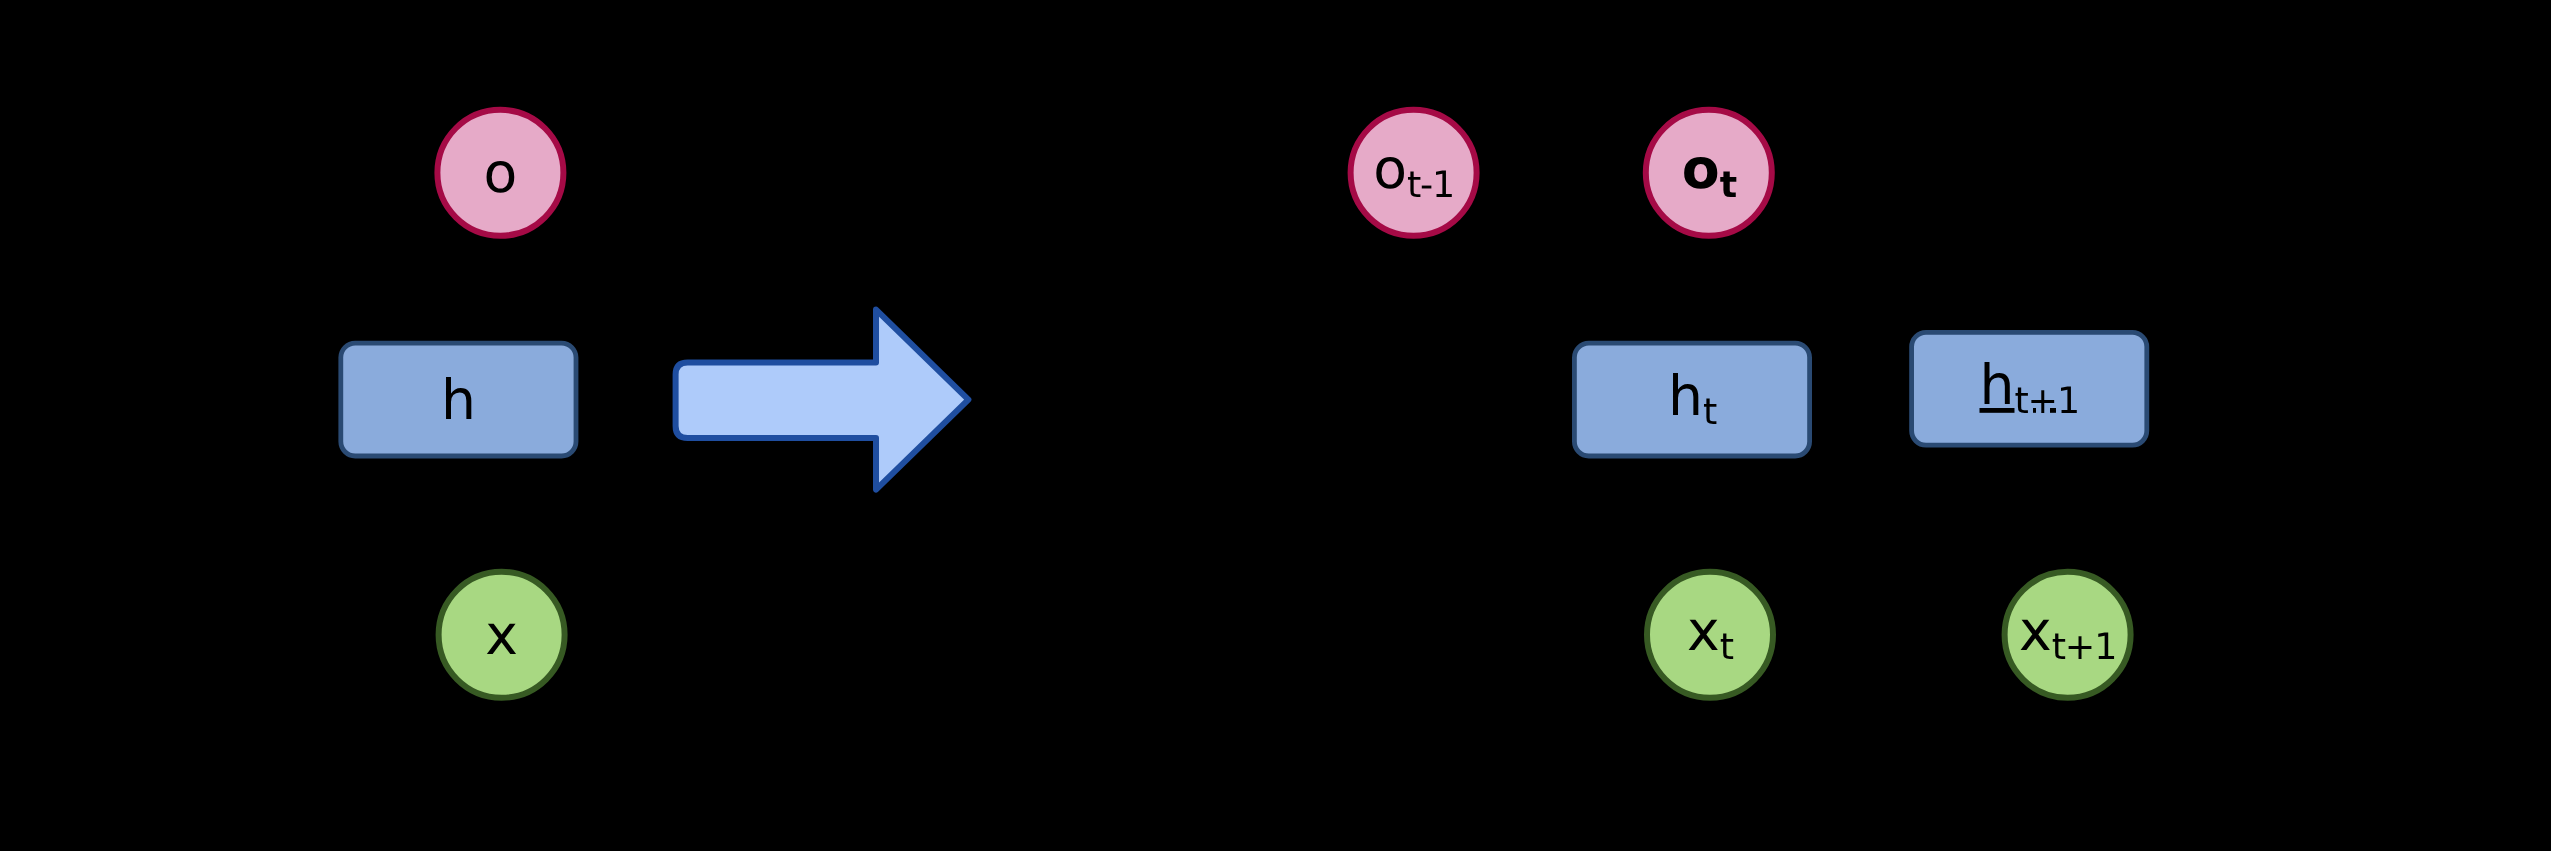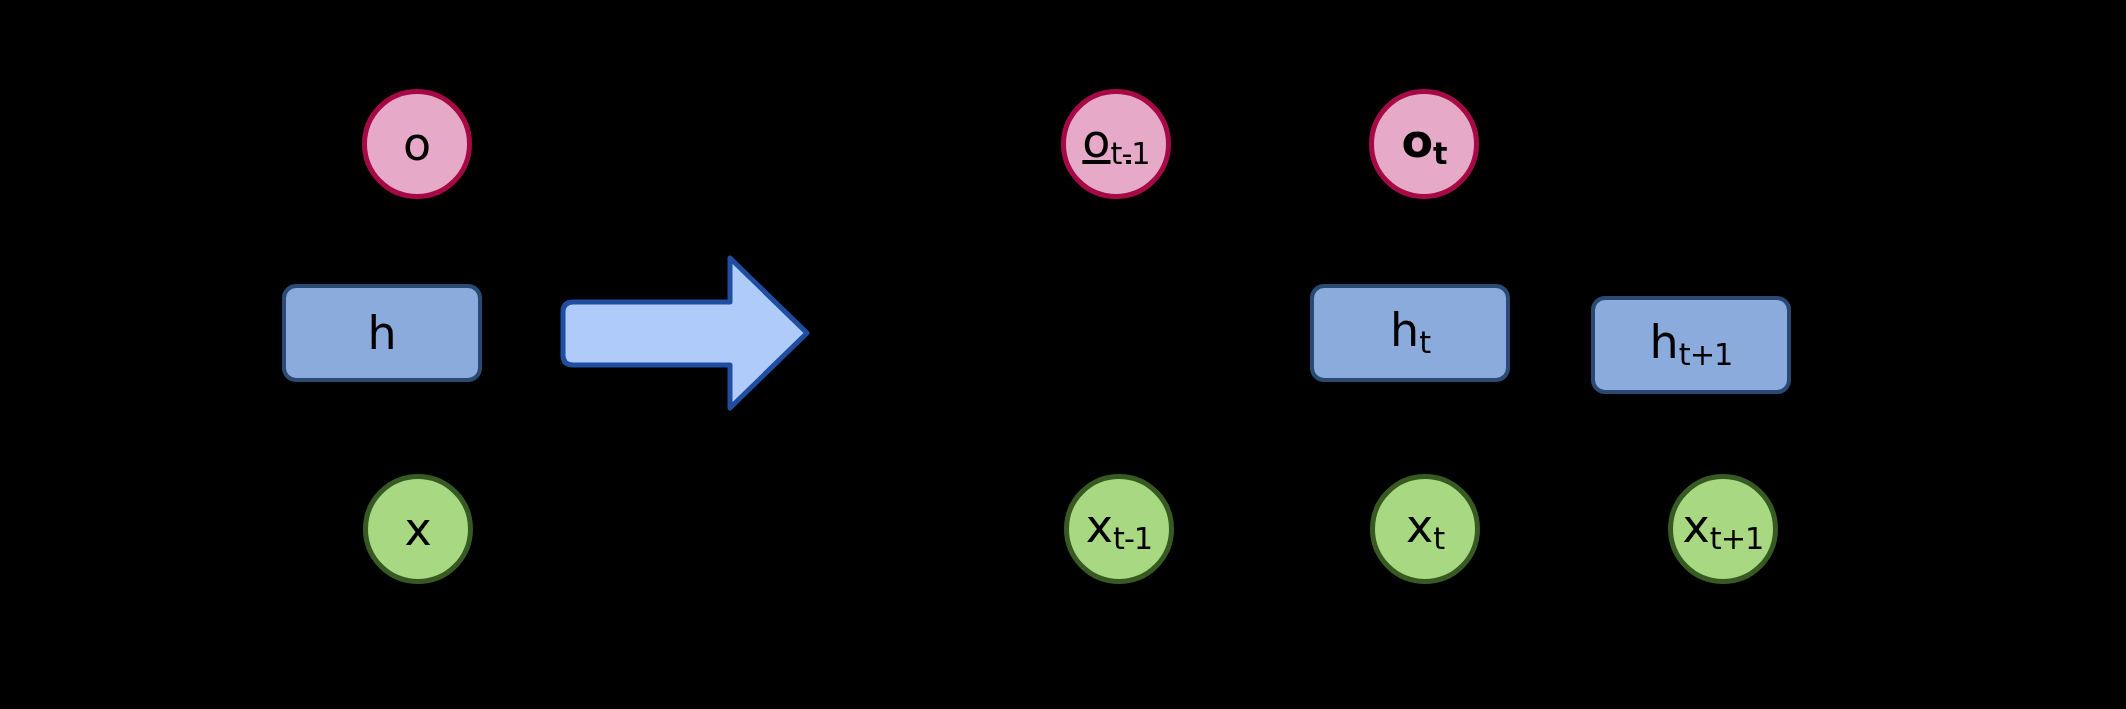--- a/index.html
+++ b/index.html
@@ -59,30 +59,30 @@
     stroke: var(--arrow-stroke);
     stroke-width: 5;
     stroke-linejoin: round;
   }
 
   
   .o-fold  { left: 362px;  top: 89px; }
   .h-fold  { left: 282px;  top: 284px; }
   .x-fold  { left: 363px;  top: 474px; }
 
-  .o-tm1   { left: 1061px; top: 89px; text-decoration: underline; }
+  .o-tm1   { left: 1123px; top: 89px; }
   .h-tm1   { left: 983px;  top: 284px; }
   .x-tm1   { left: 1064px; top: 474px; }
 
   .o-t     { left: 1369px; top: 89px; font-weight: bold; }
   .h-t     { left: 1287px; top: 284px; margin-left: 23px; }
   .x-t     { left: 1370px; top: 474px; }
 
   .o-tp1   { left: 1667px; top: 89px; }
-  .h-tp1   { left: 1591px; top: 296px; }
+  .h-tp1   { left: 1591px; top: 275px; text-decoration: underline; }
   .x-tp1   { left: 1668px; top: 474px; }
 </style>
 </head>
 <body>
 
 <div class="canvas">
 
   <div class="circle output o-fold">
     <span class="lbl">o</span>
   </div>
@@ -93,23 +93,20 @@
     <span class="lbl">x</span>
   </div>
 
   <svg class="unfold-arrow" width="290" height="190" viewBox="0 0 290 190" aria-hidden="true">
     <path class="arrow-shape" d="M 33 62 L 190 62 L 190 18 L 267 93 L 190 168 L 190 125 L 33 125 Q 23 125 23 115 L 23 72 Q 23 62 33 62 Z"></path>
   </svg>
 
   <div class="circle output o-tm1">
     <span class="lbl"><span>o</span><span class="sub">t-1</span></span>
   </div>
-  <div class="circle input x-tm1">
-    <span class="lbl"><span>x</span><span class="sub">t-1</span></span>
-  </div>
 
   <div class="circle output o-t">
     <span class="lbl"><span>o</span><span class="sub">t</span></span>
   </div>
   <div class="rect hidden-state h-t">
     <span class="lbl"><span>h</span><span class="sub">t</span></span>
   </div>
   <div class="circle input x-t">
     <span class="lbl"><span>x</span><span class="sub">t</span></span>
   </div>

